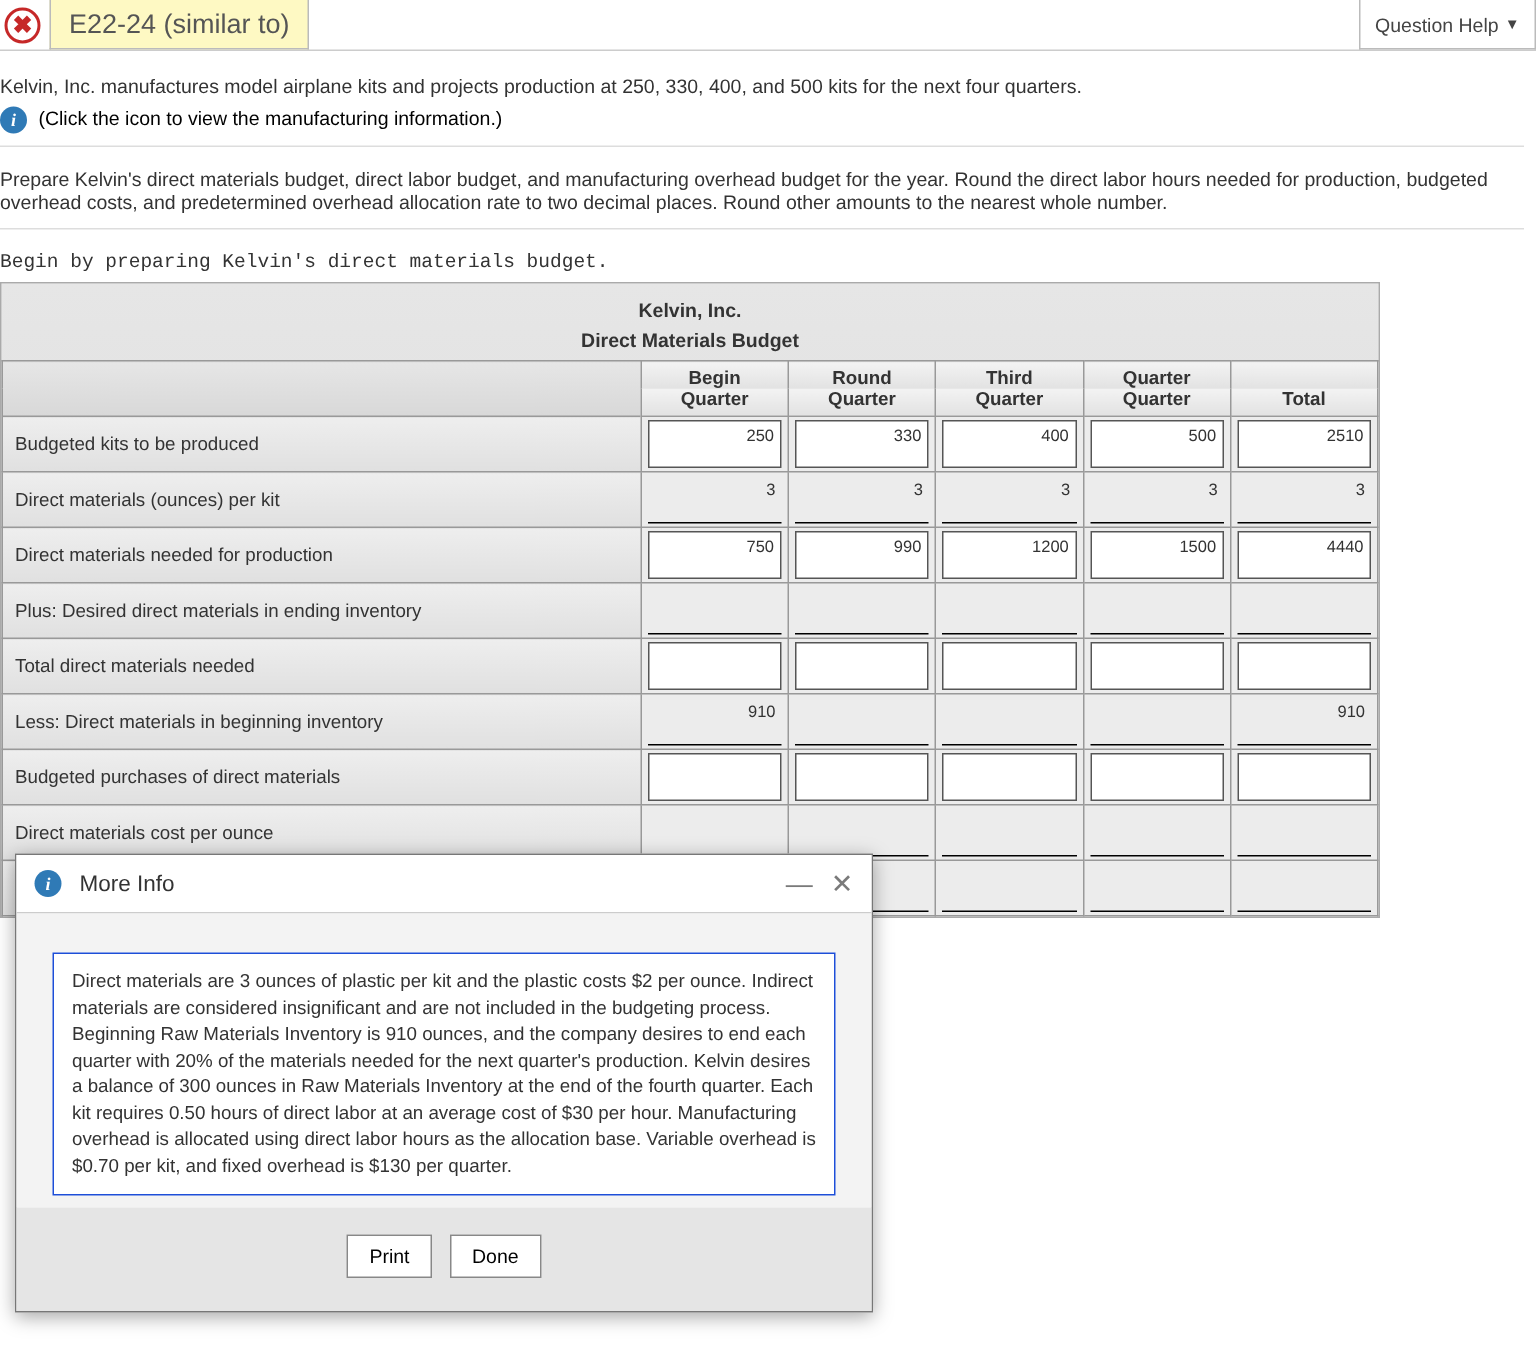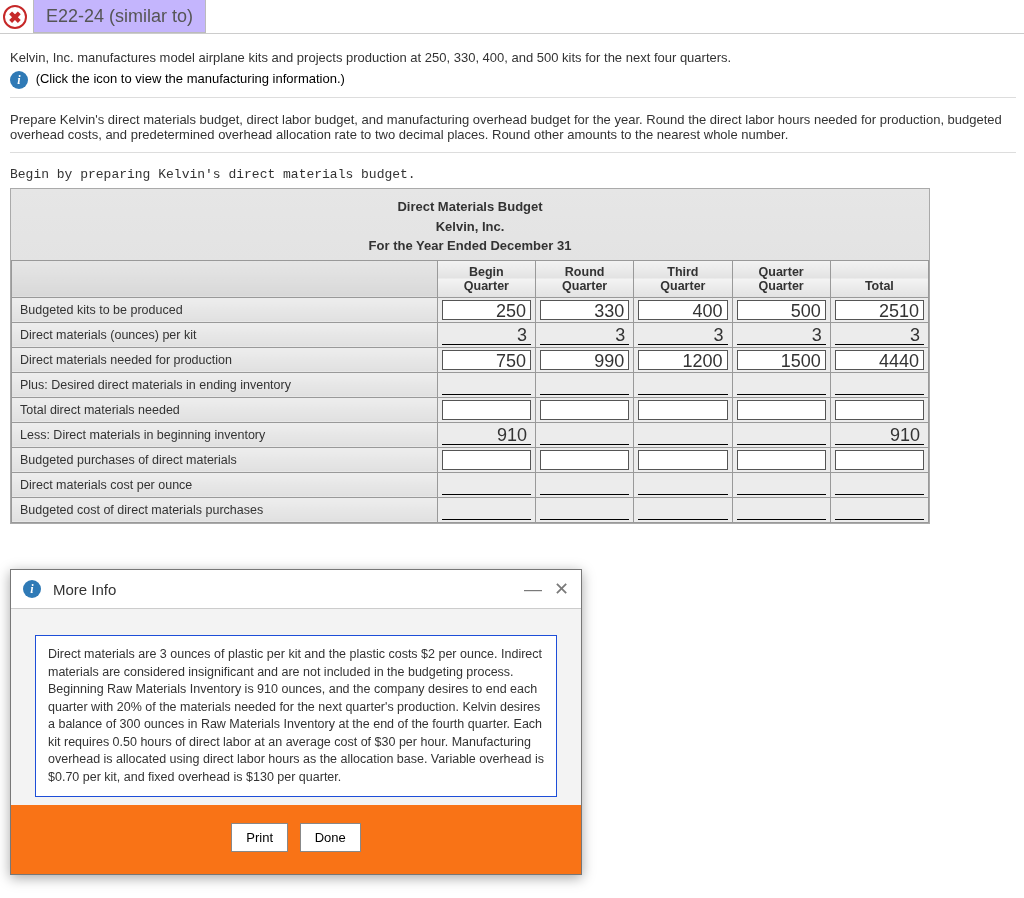--- a/index.html
+++ b/index.html
@@ -29,38 +29,38 @@
     justify-content: center;
     margin: 5px 6px 0 3px;
     background: #fff;
   }
   .title-box {
     border: 1px solid #bbb;
     border-top: none;
     padding: 6px 12px;
     font-size: 18px;
     color: #555;
-    background: #c4b5fd;
+    background: #fef9c3;
     display: flex;
     align-items: center;
   }
   .topbar-spacer { flex: 1; }
   .help-btn {
     border: 1px solid #bbb;
     border-top: none;
     padding: 6px 10px;
     font-size: 13px;
     color: #444;
     display: flex;
     align-items: center;
     gap: 4px;
     cursor: pointer;
   }
   .help-btn .tri { font-size: 10px; }
-  .body-pad { padding: 10px 8px 0 10px; }
+  .body-pad { padding: 10px 8px 0 0; }
   .intro-line { margin: 6px 0; }
   .info-ball {
     display: inline-flex;
     width: 18px; height: 18px;
     background: #2f7ab6;
     color: #fff;
     border-radius: 50%;
     font-style: italic;
     font-family: Georgia, serif;
     font-weight: bold;
@@ -114,25 +114,25 @@
   }
   td.cell {
     background: #ececec;
     padding: 2px 4px;
     text-align: center;
     width: 90px;
   }
   .field {
     border: 1px solid #555;
     background: #fff;
-    height: 20px;
+    height: 32px;
     line-height: 20px;
     text-align: right;
     padding: 0 4px;
-    font-size: 18px;
+    font-size: 11px;
     min-width: 70px;
   }
   .field.underline {
     border: none;
     border-bottom: 1.5px solid #000;
     background: transparent;
   }
   
   .dialog {
     position: absolute;
@@ -166,56 +166,59 @@
   .dialog-text {
     background: #fff;
     border: 1px solid #1d4ed8;
     padding: 10px 12px;
     font-size: 12.5px;
     line-height: 1.4;
   }
   .dialog-actions {
     padding: 18px 0 22px;
     text-align: center;
-    background: #f97316;
+    background: #e5e5e5;
   }
   .dbtn {
     border: 1px solid #888;
     background: #fff;
     padding: 6px 14px;
     font-size: 13px;
     margin: 0 4px;
     cursor: pointer;
   }
 </style>
 </head>
 <body>
 
 <div class="topbar">
   <div class="close-badge">✖</div>
   <div class="title-box">E22-24 (similar to)</div>
   <div class="topbar-spacer"></div>
+  <div class="help-btn">
+    <span>Question Help</span>
+    <span class="tri">▼</span>
+  </div>
 </div>
 
 <div class="body-pad">
   <div class="intro-line">Kelvin, Inc. manufactures model airplane kits and projects production at 250, 330, 400, and 500 kits for the next four quarters.</div>
   <div class="intro-line">
     <span class="info-ball">i</span>
     <span class="green-link">(Click the icon to view the manufacturing information.)</span>
   </div>
   <div class="hr"></div>
   <div class="instr">Prepare Kelvin's direct materials budget, direct labor budget, and manufacturing overhead budget for the year. Round the direct labor hours needed for production, budgeted overhead costs, and predetermined overhead allocation rate to two decimal places. Round other amounts to the nearest whole number.</div>
   <div class="hr"></div>
   <div class="begin">Begin by preparing Kelvin's direct materials budget.</div>
 
   <div class="budget-wrap">
     <div class="budget-header">
+      <div>Kelvin, Inc.</div>
       <div>Direct Materials Budget</div>
-      <div>Kelvin, Inc.</div>
-      <div>For the Year Ended December 31</div>
     </div>
     <table class="budget">
       <thead>
         <tr>
           <th class="rowlabel-head" rowspan="2"></th>
           <th>Begin</th>
           <th>Round</th>
           <th>Third</th>
           <th>Quarter</th>
           <th></th>

